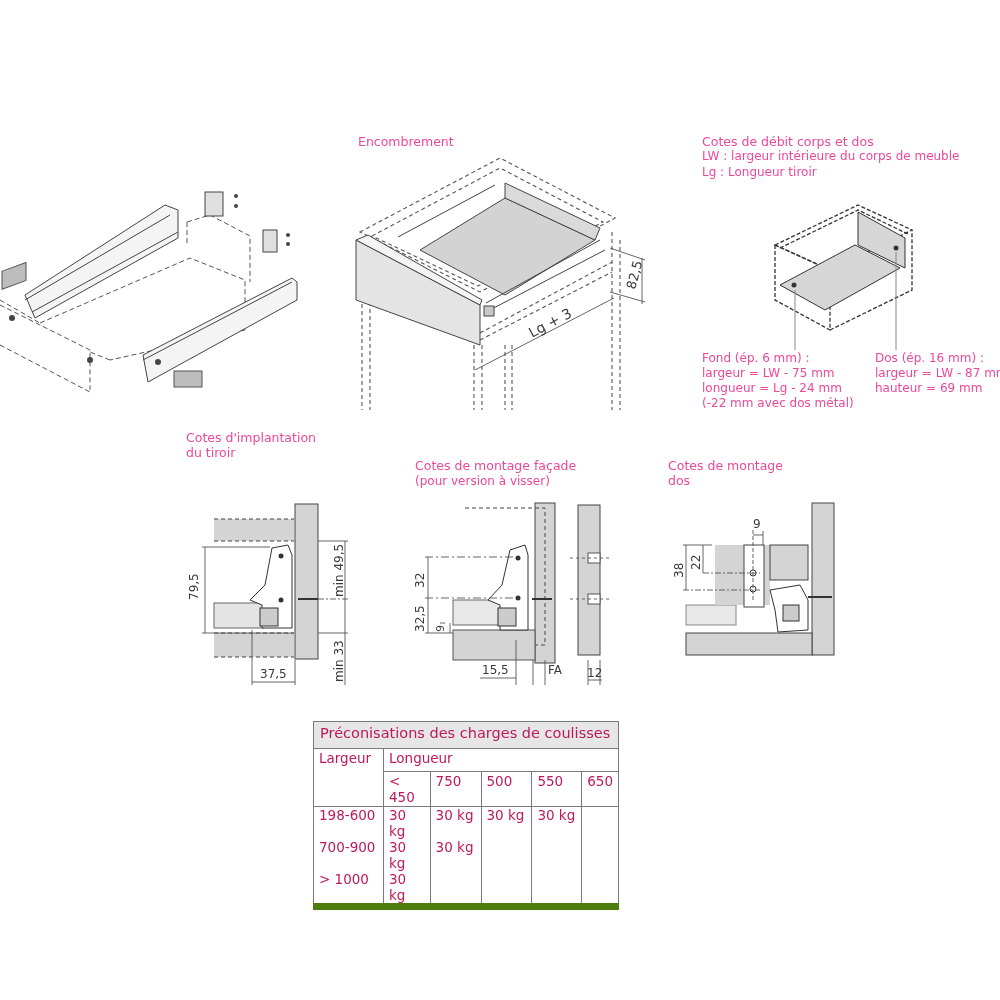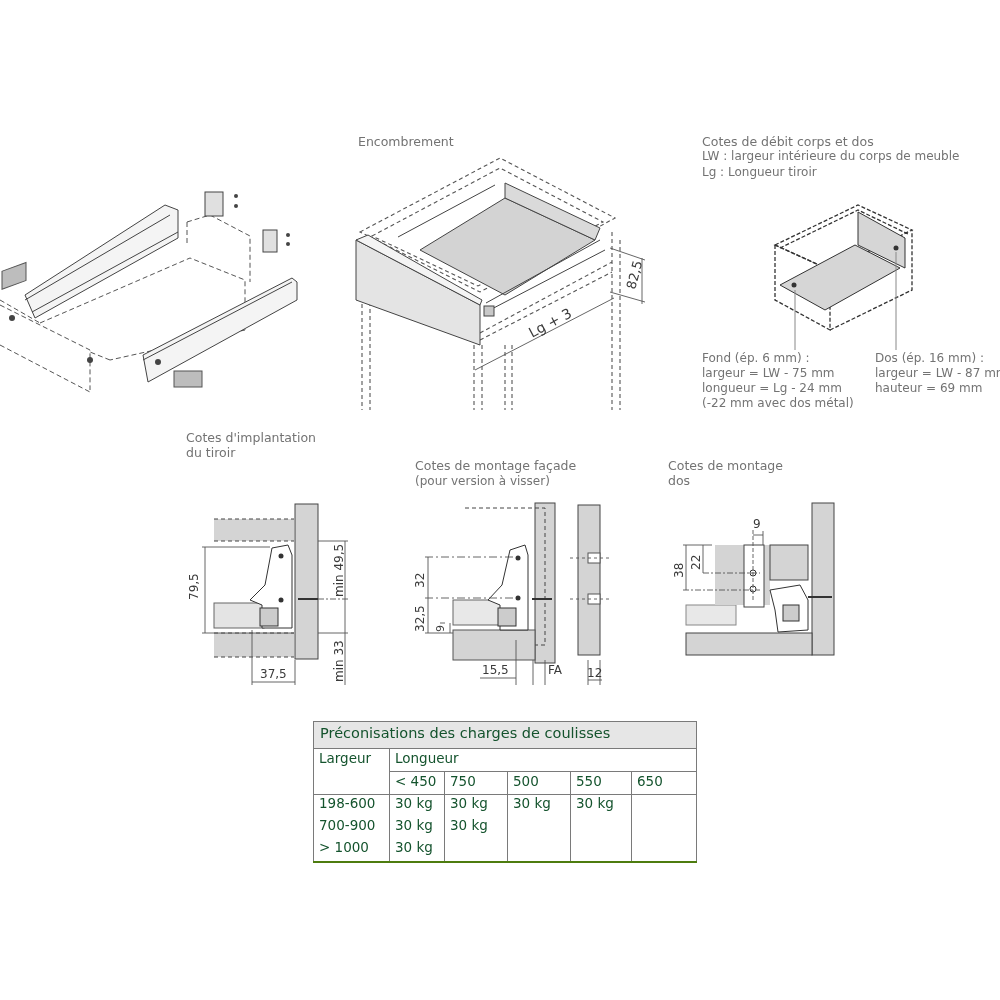--- a/index.html
+++ b/index.html
@@ -1,27 +1,27 @@
 <!DOCTYPE html>
 <html><head>
 <meta charset="utf-8">
 <style>
   html, body { margin:0; padding:0; background:#ffffff; }
   body { width:1000px; height:1000px; position:relative; overflow:hidden;
          font-family:"DejaVu Sans", sans-serif; color:#3a3a3a; }
   .abs { position:absolute; }
-  .lbl { font-size:12px; line-height:15px; color:#737373; white-space:nowrap; }
+  .lbl { font-size:12px; line-height:15px; color:#ec4899; white-space:nowrap; }
   .title { font-size:12.5px; }
   svg text { font-family:"DejaVu Sans", sans-serif; fill:#3a3a3a; }
-  table.loads { position:absolute; left:313px; top:721px; width:384px;
-      border-collapse:collapse; font-size:13.5px; color:#14532d; }
+  table.loads { position:absolute; left:313px; top:721px; width:306px;
+      border-collapse:collapse; font-size:13.5px; color:#be185d; }
   table.loads td { border:1px solid #7a7a7a; padding:1px 5px; height:20px; vertical-align:top; }
   table.loads td.head { background:#e6e6e6; font-size:14.5px; padding:3px 6px; height:20px; }
   table.loads tr.body td { border-top:1px solid #7a7a7a; border-bottom:none; padding:0 5px; height:22px; }
-  table.loads tr.body.last td { border-bottom:2px solid #4d7c0f;margin-top:23px; }
+  table.loads tr.body.last td { border-bottom:7px solid #4d7c0f;margin-top:23px; }
   table.loads tr.body.mid td { border-top:none; }
 </style>
 </head>
 <body>
 
 <svg class="abs" style="left:0;top:180px" width="320" height="220" viewBox="0 180 320 220">
   <g fill="none" stroke="#555" stroke-width="1" stroke-dasharray="5,3">
 
     <polyline points="40,323 190,258 245,280 245,330 110,360"></polyline>
     <polyline points="0,300 40,323 ..."></polyline>

